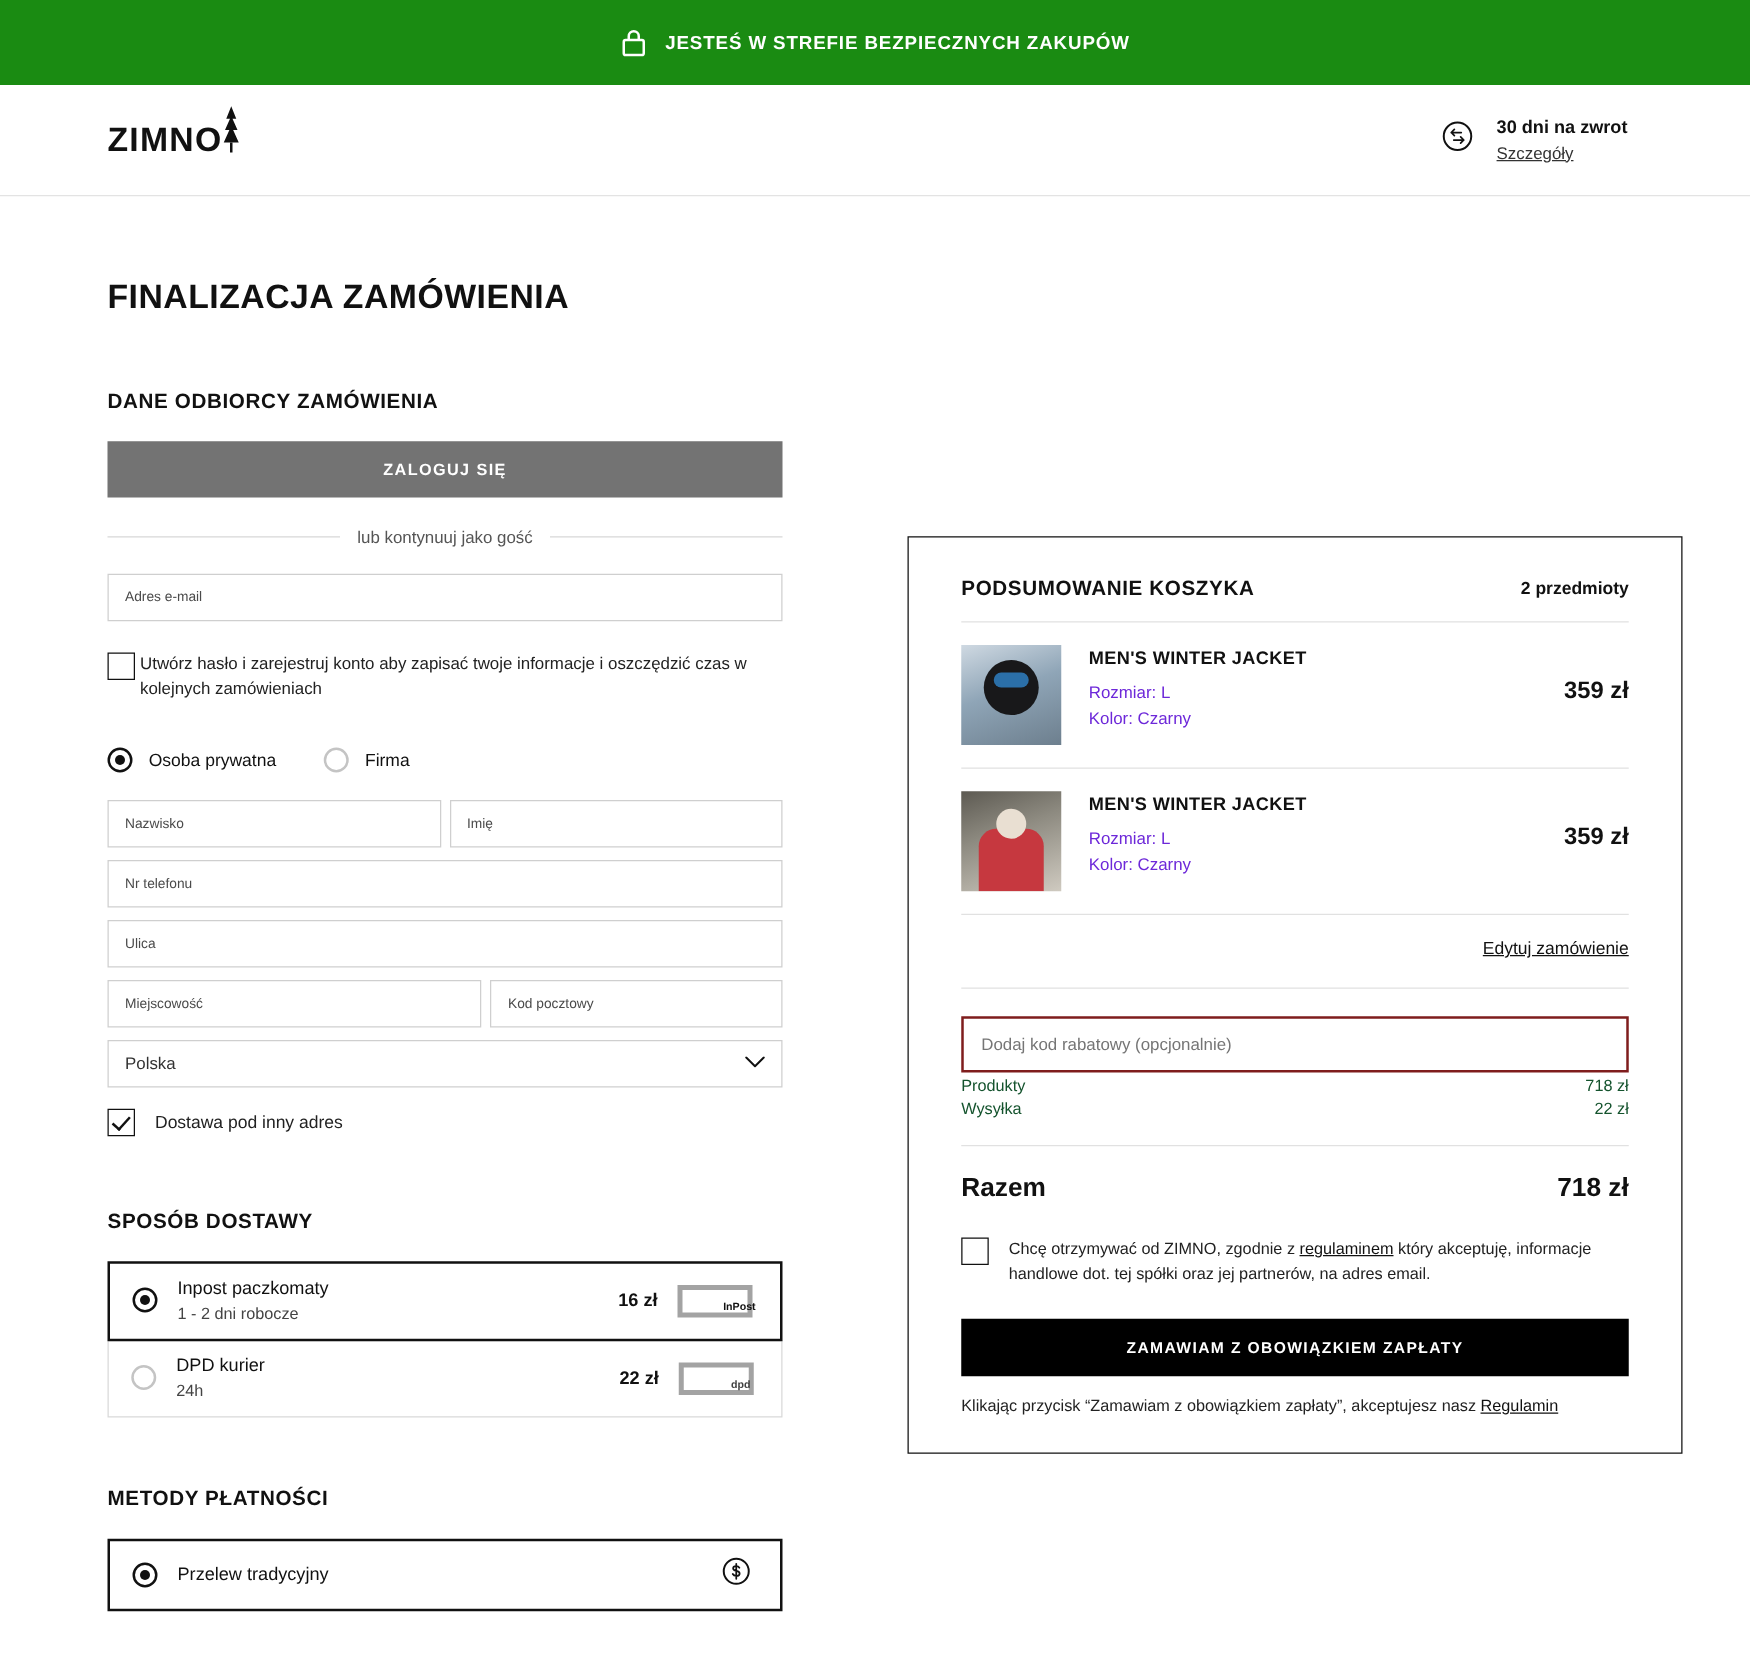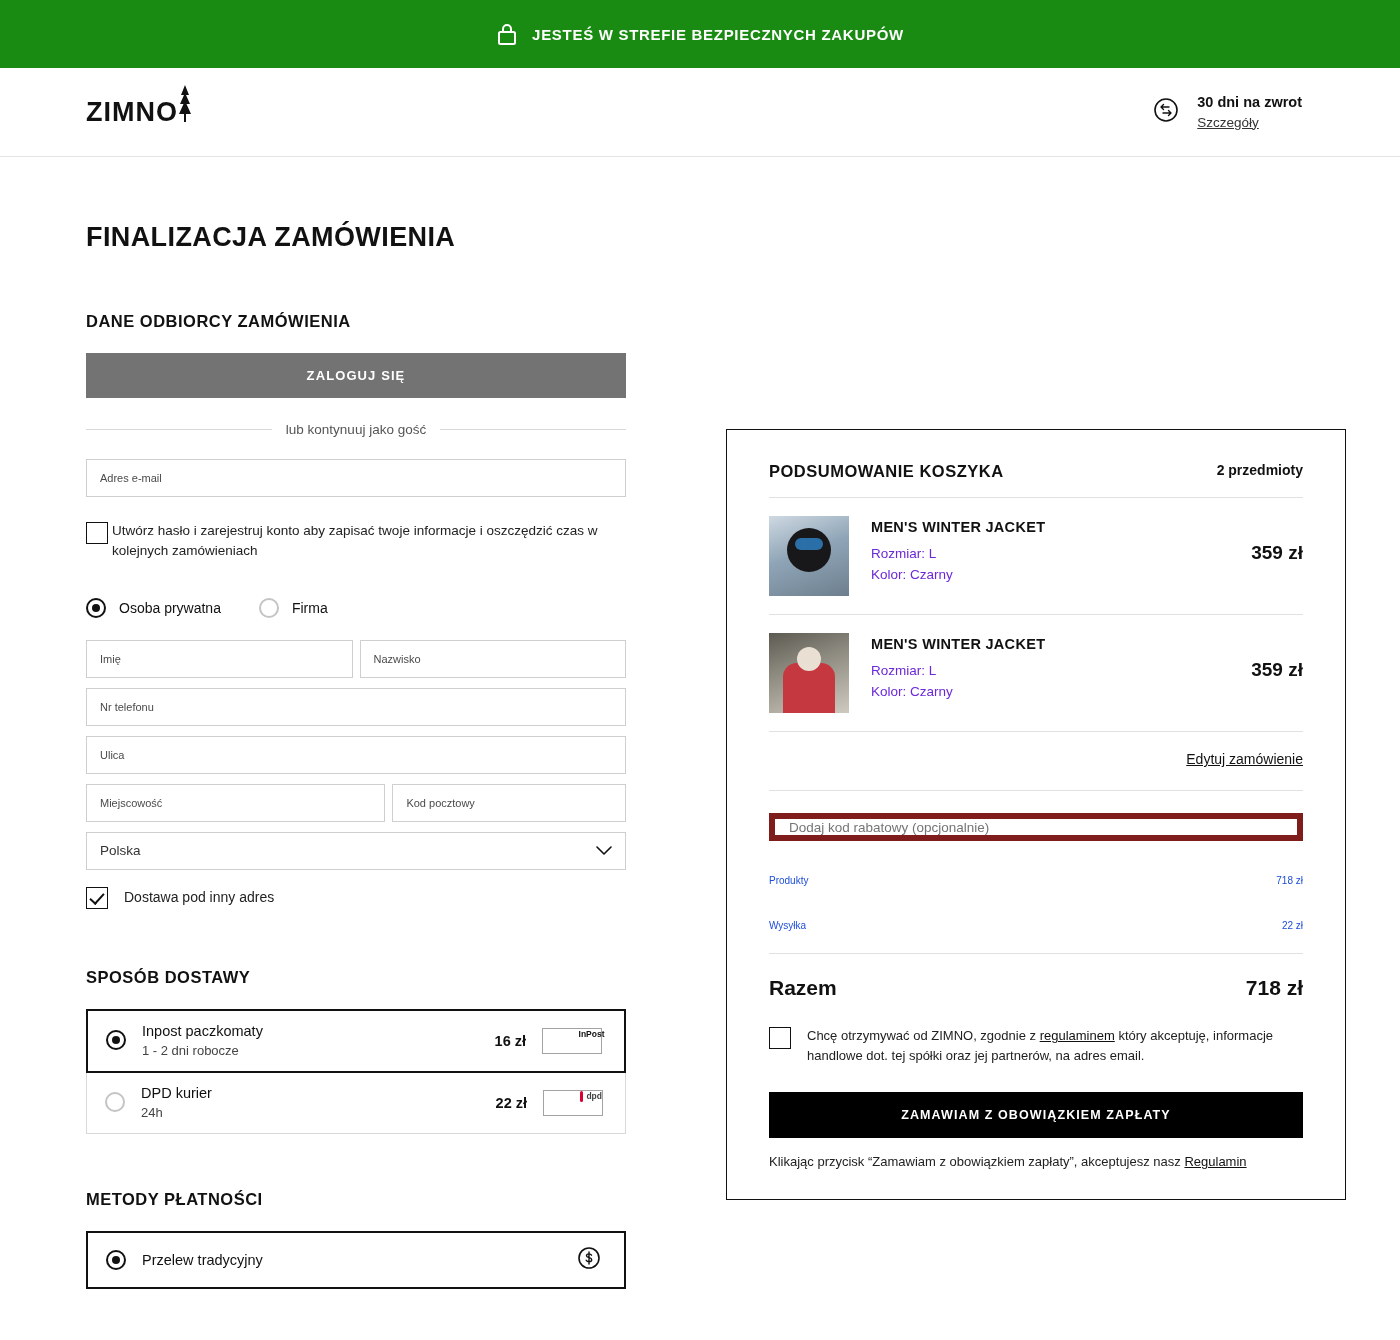--- a/index.html
+++ b/index.html
@@ -215,22 +215,22 @@
     position: relative;
     z-index: 2;
   }
   .opt-main { display: flex; align-items: center; gap: 16px; flex: 1; }
   .opt-texts { line-height: 1.4; }
   .opt-name { font-size: 14.5px; color: #111; }
   .opt-sub { font-size: 13px; color: #444; }
   .opt-price { font-size: 14.5px; font-weight: bold; margin-right: 16px; }
   .carrier-logo {
     width: 60px; height: 26px;
-    border: 1px solid #a3a3a3;
-    display: flex; align-items: flex-start; justify-content: center;
+    border: 4px solid #a3a3a3;
+    display: flex; align-items: flex-end; justify-content: center;
     font-size: 8.5px; font-weight: bold;
     background: #fff;
     gap: 3px;
     padding-left: 36px;
   }
   .inpost-dot { width: 9px; height: 9px; background: #ffcc00; border-radius: 2px; }
   .dpd-dot { width: 11px; height: 11px; background: #dc0032; border-radius: 2px; }
   .dpd-txt { color: #414141; }
 
   .pay-card {
@@ -301,34 +301,34 @@
 
   .edit-row {
     border-top: 1px solid #e1e1e1;
     padding: 18px 0 22px 0;
     text-align: right;
   }
   .edit-link { font-size: 14px; color: #111; text-decoration: underline; }
 
   .coupon {
     width: 100%;
-    height: 28px;
-    border: 6px solid #7f1d1d;
+    height: 45px;
+    border: 2px solid #7f1d1d;
     padding: 0 14px;
     font-size: 13.5px;
     color: #333;
     margin-top: 12px;
     font-family: "Liberation Sans", sans-serif;
   }
   .tot-row {
     display: flex;
     justify-content: space-between;
-    font-size: 10px;
-    margin-top: 34px;
-    color: #1d4ed8;
+    font-size: 13px;
+    margin-top: 3px;
+    color: #14532d;
   }
   .grand {
     display: flex;
     justify-content: space-between;
     align-items: baseline;
     border-top: 1px solid #e1e1e1;
     margin-top: 22px;
     padding-top: 22px;
   }
   .grand-label { font-size: 21px; font-weight: bold; }
@@ -430,22 +430,22 @@
         <span class="radio checked"></span>
         <span class="radio-label">Osoba prywatna</span>
       </div>
       <div class="radio-row">
         <span class="radio grey"></span>
         <span class="radio-label">Firma</span>
       </div>
     </div>
 
     <div class="field-row" style="margin-top:22px;">
+      <input class="field" type="text" style="flex: 1 1 0%;" placeholder="Nazwisko">
       <input class="field" type="text" style="flex: 1 1 0%;" placeholder="Imię">
-      <input class="field" type="text" style="flex: 1 1 0%;" placeholder="Nazwisko">
     </div>
 
     <input class="field mt10" type="text" placeholder="Nr telefonu" style="">
     <input class="field mt10" type="text" placeholder="Ulica" style="">
 
     <div class="field-row">
       <input class="field" type="text" style="flex: 1.32 1 0%;" placeholder="Miejscowość">
       <input class="field" type="text" style="flex: 1 1 0%;" placeholder="Kod pocztowy">
     </div>
 

